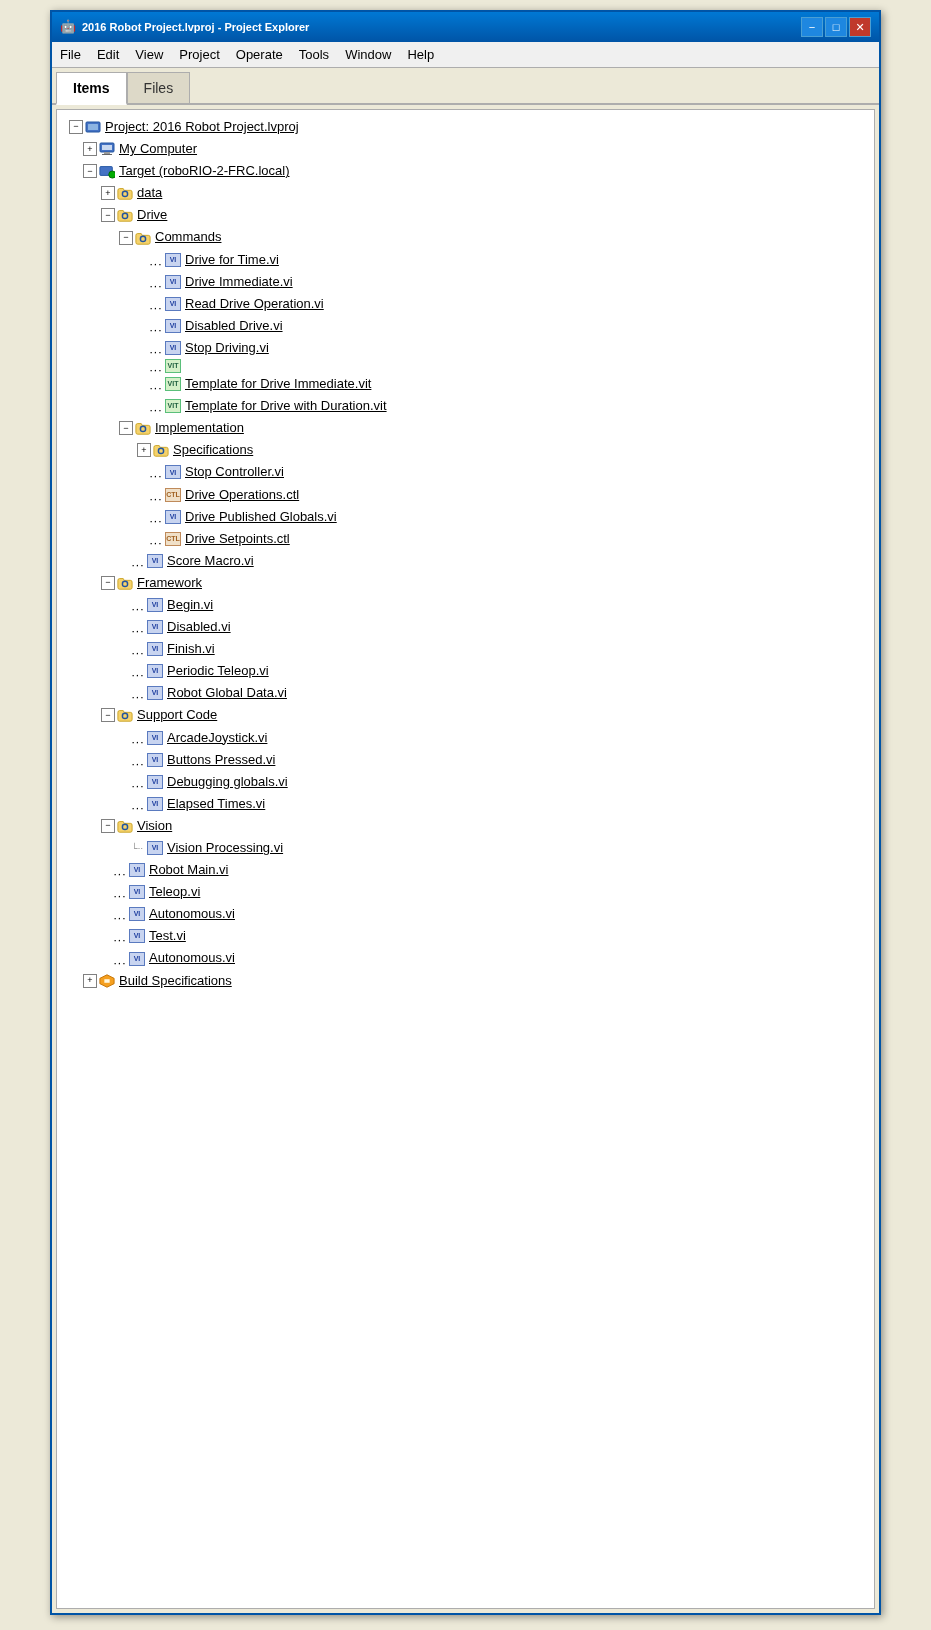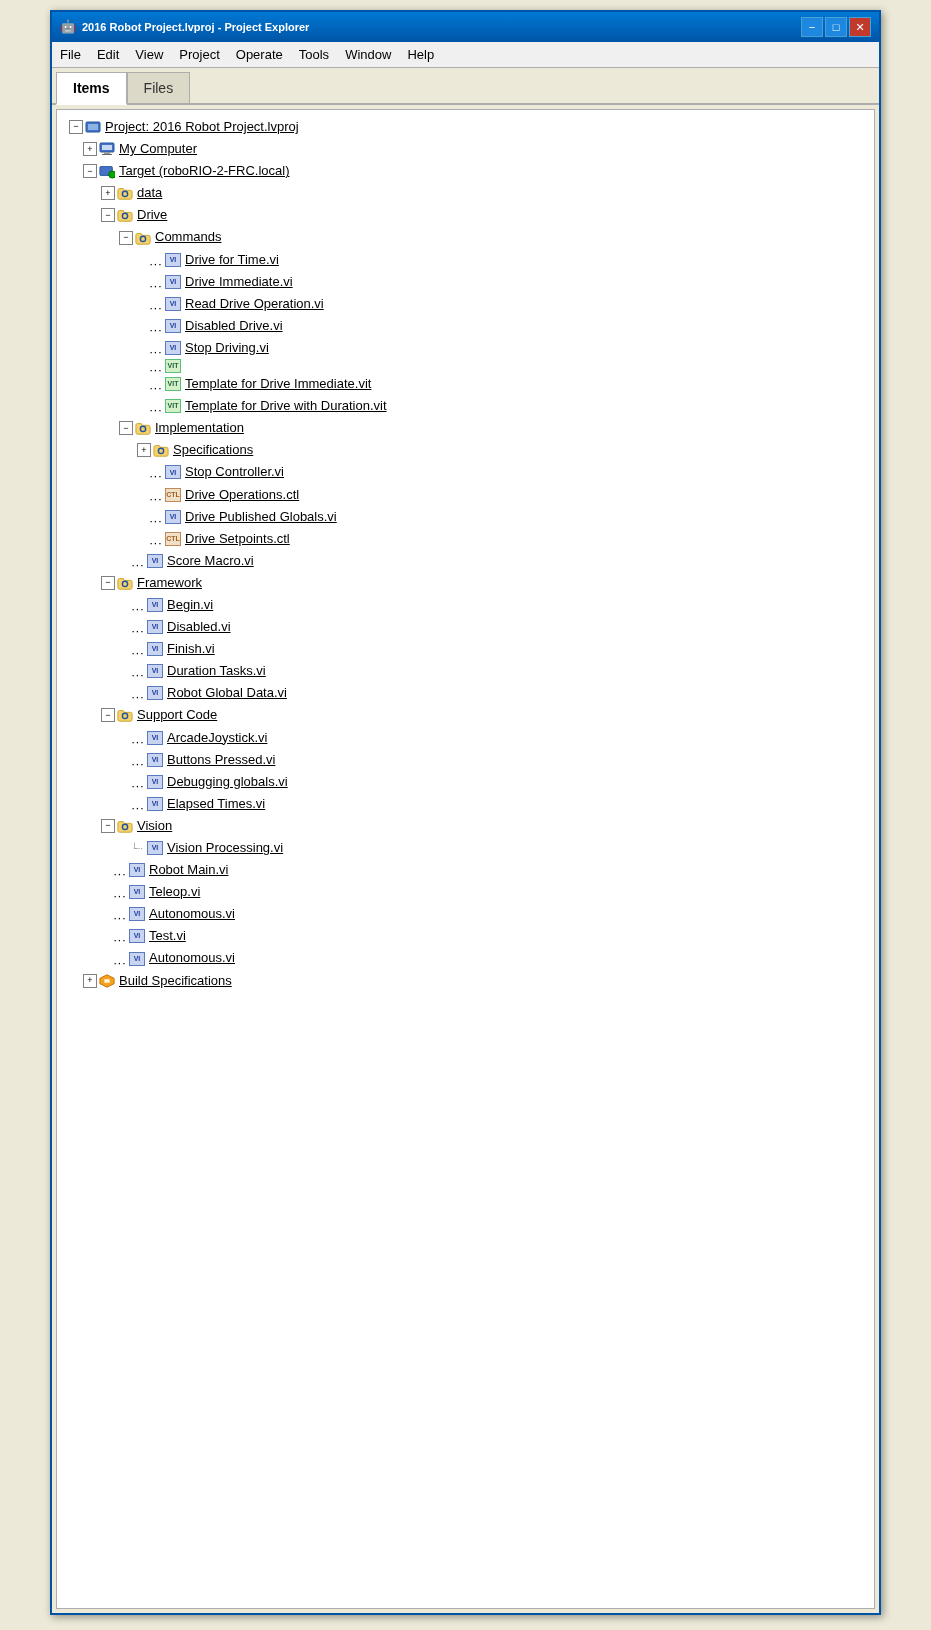--- a/index.html
+++ b/index.html
@@ -469,21 +469,21 @@
           <span style="display:inline-block;width:66px"></span>
           <span class="expander-placeholder">···</span>
           <span class="icon icon-vi" style="font-size:7px;display:inline-flex;align-items:center;justify-content:center;">VI</span>
           <span class="node-label">Finish.vi</span>
         </div>
 
         <div class="tree-row">
           <span style="display:inline-block;width:66px"></span>
           <span class="expander-placeholder">···</span>
           <span class="icon icon-vi" style="font-size:7px;display:inline-flex;align-items:center;justify-content:center;">VI</span>
-          <span class="node-label">Duration Tasks.vi</span>
+          <span class="node-label">Periodic Teleop.vi</span>
         </div>
 
         <div class="tree-row">
           <span style="display:inline-block;width:66px"></span>
           <span class="expander-placeholder">···</span>
           <span class="icon icon-vi" style="font-size:7px;display:inline-flex;align-items:center;justify-content:center;">VI</span>
           <span class="node-label">Robot Global Data.vi</span>
         </div>
 
         <div class="tree-row">

